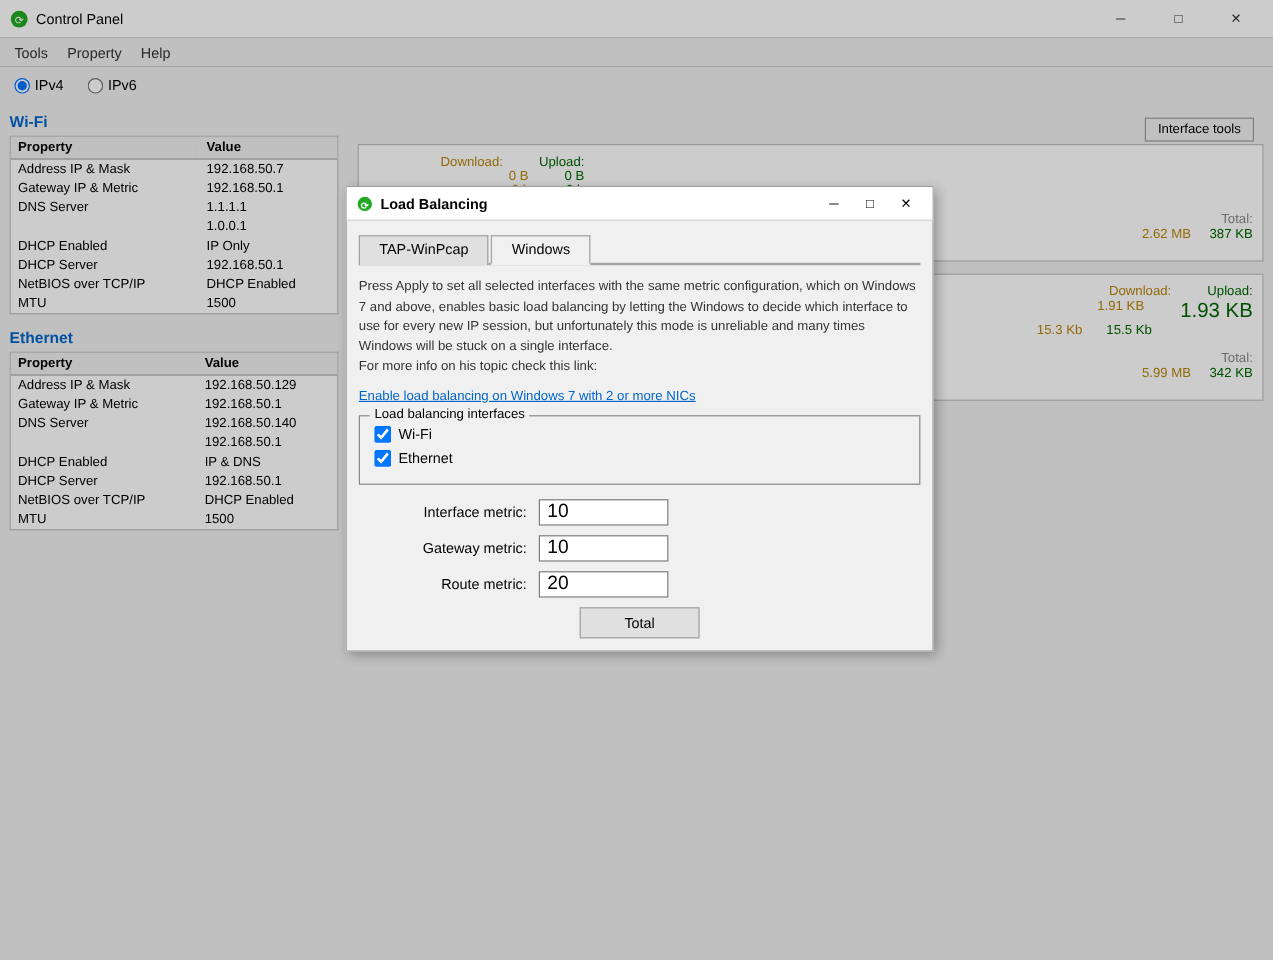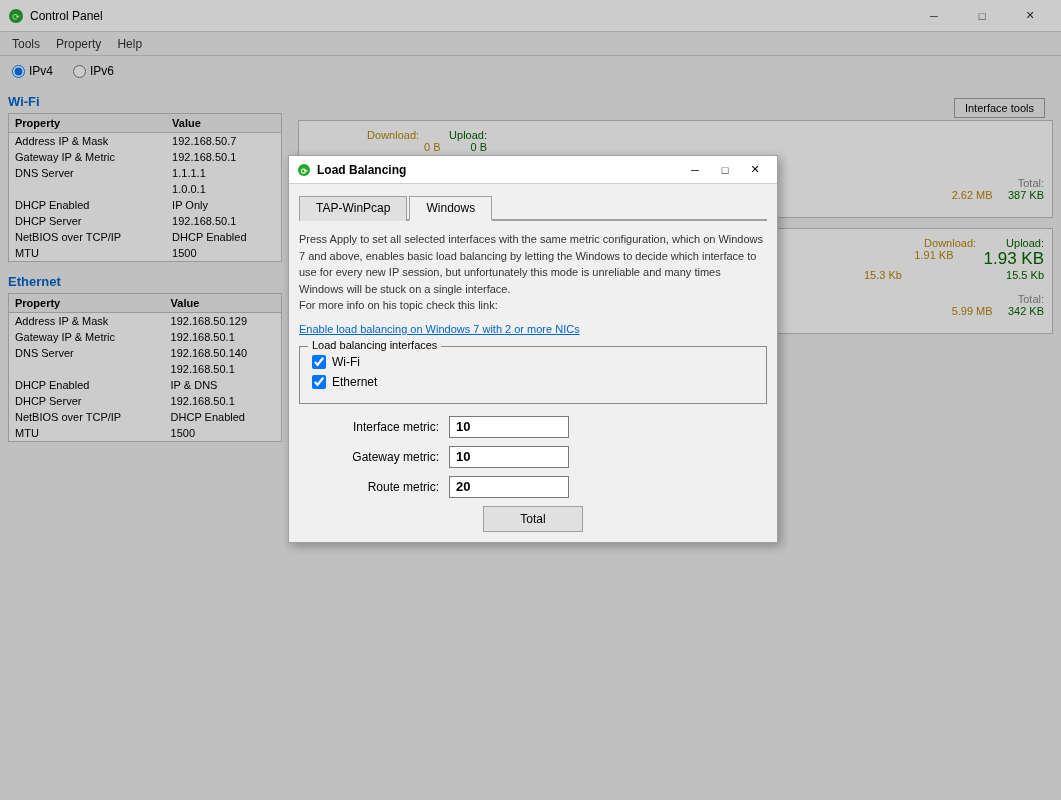--- a/index.html
+++ b/index.html
@@ -307,27 +307,26 @@
       font-size: 12px;
     }
 
     .metric-label {
       width: 140px;
       text-align: right;
       margin-right: 10px;
     }
 
     .metric-input {
-      width: 120px;
+      width: 108px;
       height: 22px;
       border: 1px solid #7a7a7a;
       padding: 2px 6px;
-      font-size: 13px;
+      font-size: 16px;
       background: white;
-      font-weight: bold;
     }
 
     .apply-btn {
       display: block;
       margin: 8px auto 0;
       width: 100px;
       height: 26px;
       background: #e0e0e0;
       border: 1px solid #a0a0a0;
       cursor: pointer;
@@ -539,21 +538,21 @@
           </div>
           <div style="text-align:right; min-width:180px;">
             <div style="display:flex; gap:30px; justify-content:flex-end;">
               <span style="color:#b8860b; font-size:11px;">Download:</span>
               <span style="color:#006600; font-size:11px;">Upload:</span>
             </div>
             <div style="display:flex; gap:30px; justify-content:flex-end;">
               <span style="color:#b8860b; font-size:11px;">1.91 KB</span>
               <span style="color:#006600; font-size:17px;">1.93 KB</span>
             </div>
-            <div style="display:flex; gap:20px; justify-content:space-between;">
+            <div style="display:flex; gap:20px; justify-content:flex-start;">
               <span style="color:#b8860b; font-size:11px;">15.3 Kb</span>
               <span style="color:#006600; font-size:11px;">15.5 Kb</span>
             </div>
           </div>
         </div>
         <div style="display:flex; justify-content:space-between; align-items:center; margin-top:4px;">
           <svg class="graph-svg" style="background:#606060;">
             <polyline points="0,38 30,38 60,35 70,20 80,28 90,22 100,35 110,38 120,38" fill="none" stroke="#aaff44" stroke-width="1.5"></polyline>
           </svg>
           <div style="text-align:right; font-size:11px;">

